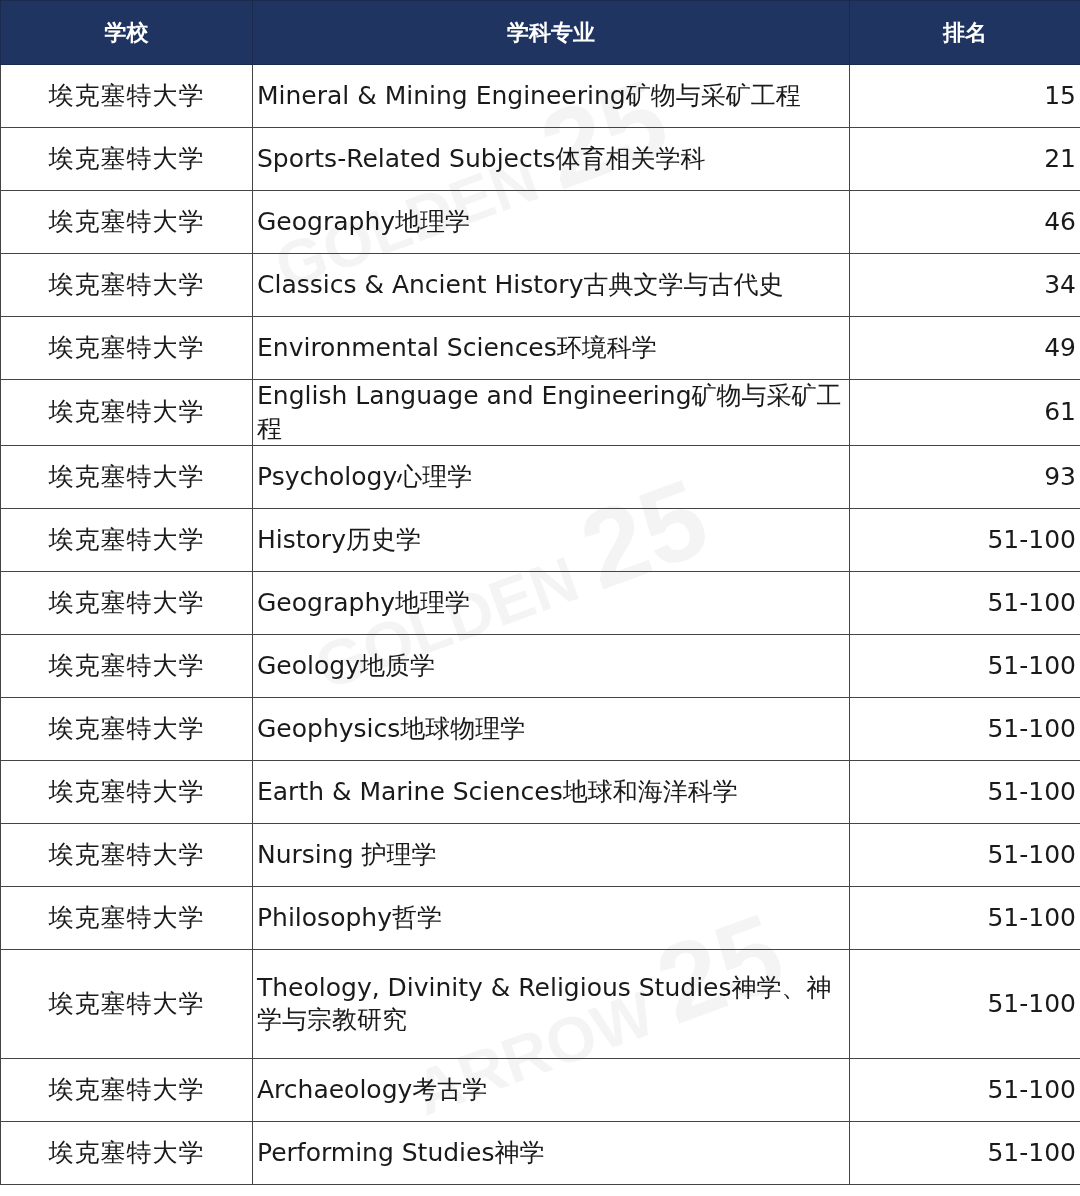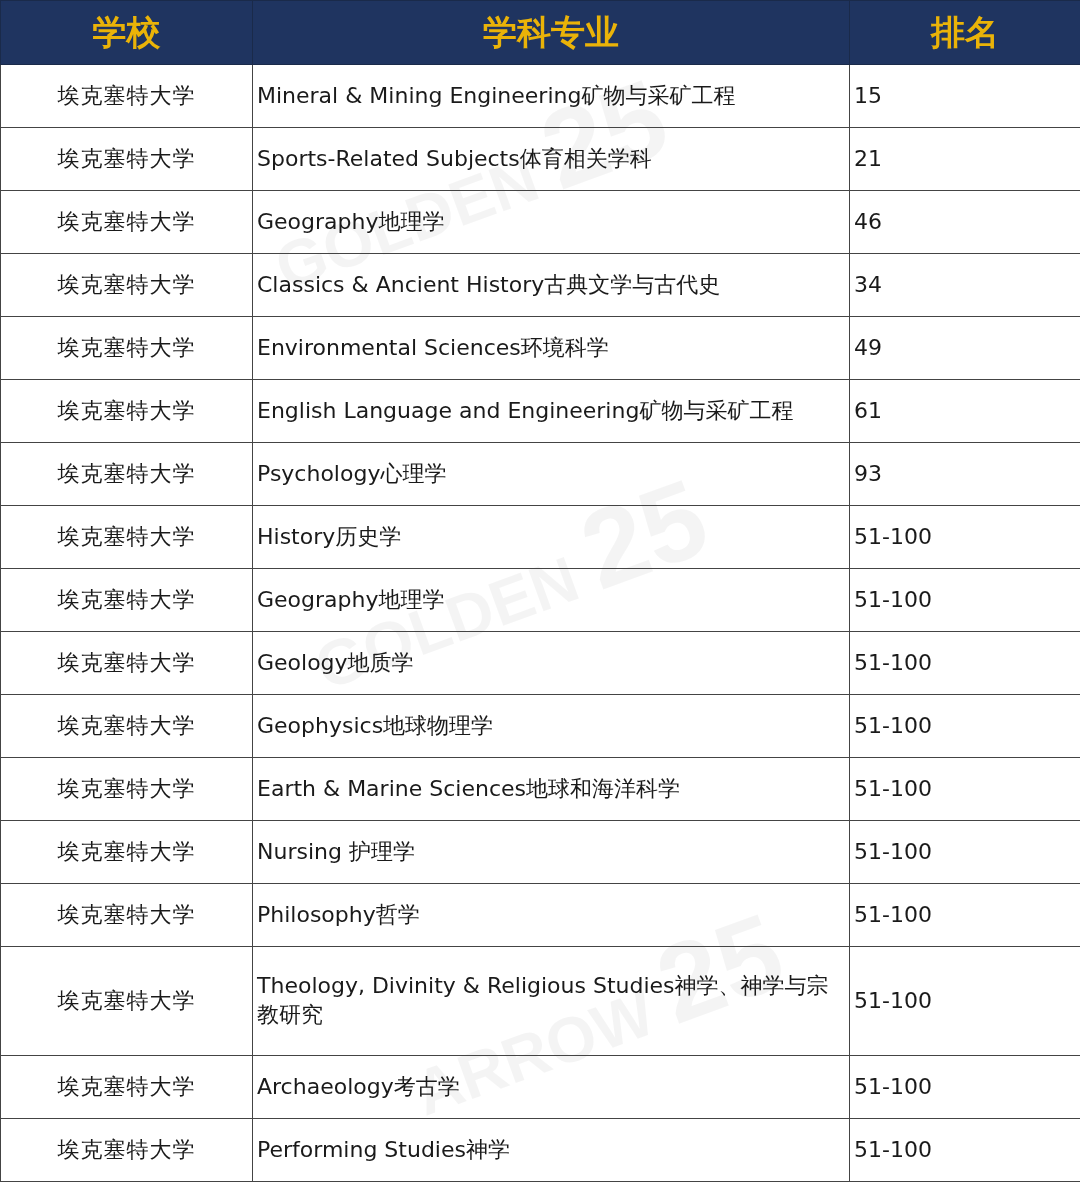--- a/index.html
+++ b/index.html
@@ -3,27 +3,27 @@
 <meta charset="utf-8">
 <style>
   html, body { margin: 0; padding: 0; background: #ffffff; }
   body { width: 1080px; height: 1196px; overflow: hidden; position: relative;
          font-family: "DejaVu Sans", "Liberation Sans", sans-serif; }
   .watermark { position: absolute; pointer-events: none; color: rgba(0,0,0,0.045);
                font-family: "Liberation Sans", sans-serif; font-weight: bold;
                transform: rotate(-20deg); white-space: nowrap; }
   table { border-collapse: collapse; width: 1080px; table-layout: fixed; position: relative; }
   col.c1 { width: 252px; } col.c2 { width: 597px; } col.c3 { width: 231px; }
-  th { background: #1f3460; color: #eab308; height: 63px; font-size: 34px; font-weight: bold;
+  th { background: #1f3460; color: #ffffff; height: 63px; font-size: 22px; font-weight: bold;
        border: 1.5px solid #1a2a4a; text-align: center; padding: 0; }
-  td { border: 1.5px solid #444; font-size: 22px; color: #1a1a1a; height: 62px; padding: 0 4px;
+  td { border: 1.5px solid #444; font-size: 25px; color: #1a1a1a; height: 62px; padding: 0 4px;
        background: transparent; line-height: 1.3; }
   td.school { text-align: center; letter-spacing: 1px; }
   td.subject { text-align: left; border-radius: 23px; }
-  td.rank { text-align: left; }
+  td.rank { text-align: right; }
   tr.tall td { height: 108px; }
 </style>
 </head>
 <body>
 
 <div class="watermark" style="left:300px; top:520px; font-size:64px;">
   <span>GOLDEN</span>
   <span style="font-size:110px;">25</span>
 </div>
 <div class="watermark" style="left:400px; top:950px; font-size:64px;">

